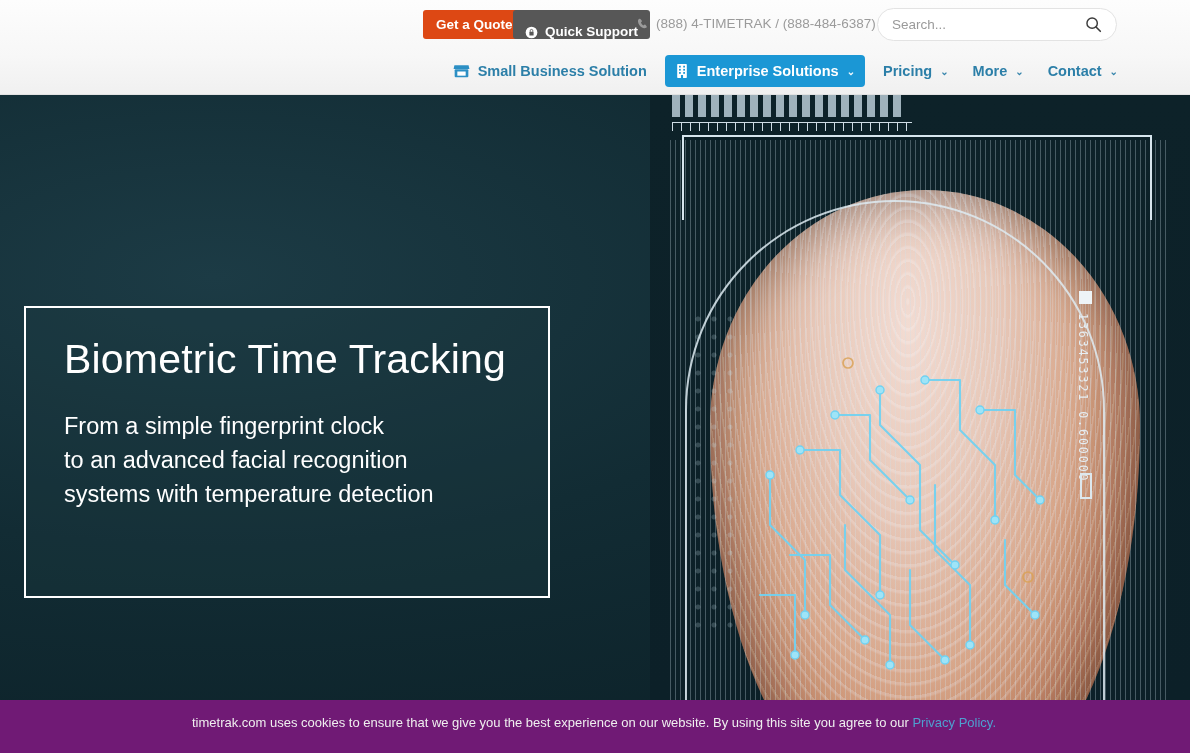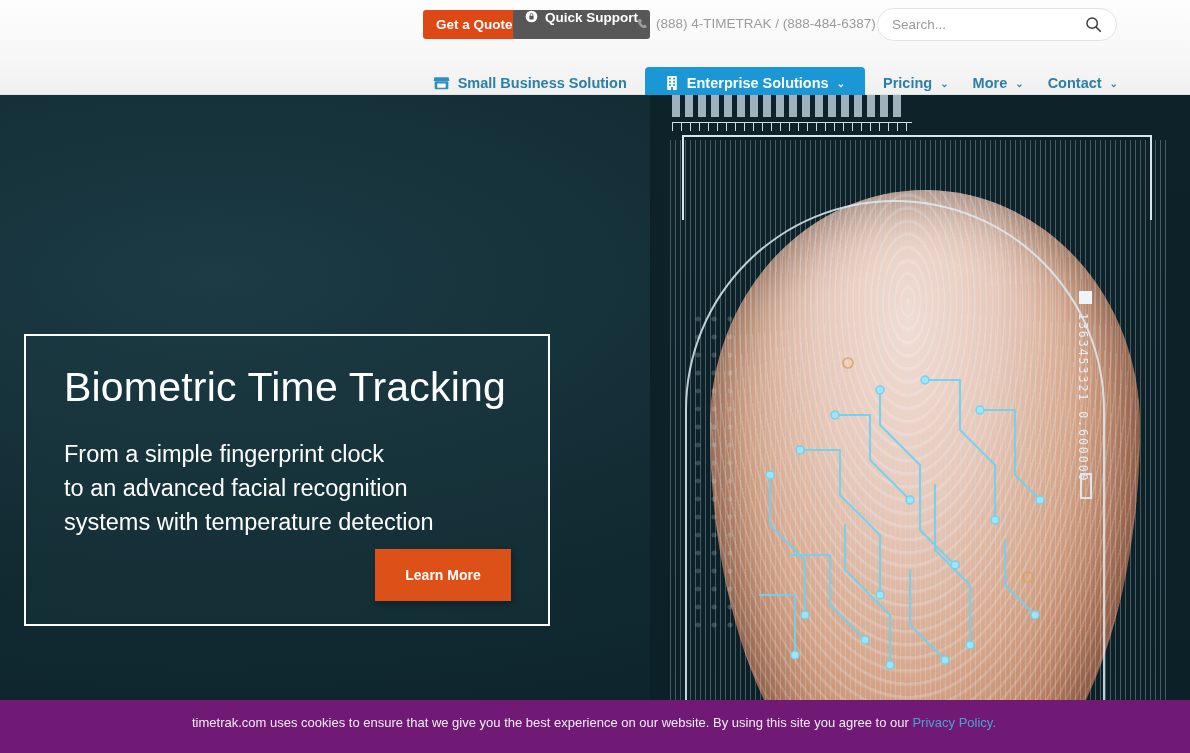--- a/index.html
+++ b/index.html
@@ -52,21 +52,21 @@
     display: flex; align-items: center;
     cursor: pointer;
     text-align: center;
   }
   .btn-support {
     position: absolute; left: 513px; top: 10px;
     height: 29px; padding: 0 12px;
     background: #575757;
     color: #fff; font-size: 13.5px; font-weight: bold;
     border: none; border-radius: 3px;
-    display: flex; align-items: flex-start; gap: 7px;
+    display: flex; align-items: flex-end; gap: 7px;
     cursor: pointer;
   }
   .phone {
     position: absolute; left: 636px; top: 16px;
     font-size: 13.5px; color: #9b9b9b;
     display: flex; align-items: center; gap: 7px;
     white-space: nowrap;
   }
 
   
@@ -97,22 +97,22 @@
     font-size: 14.5px; font-weight: bold;
     color: #2c7fa8;
     padding: 7px 12px;
     white-space: nowrap;
     cursor: pointer;
   }
   .nav-item.pill {
     background: #1b97d5;
     color: #ffffff;
     border-radius: 4px;
-    padding: 8px 20px;
-    margin: 12px 6px;
+    padding: 8px 10px;
+    margin: 0 6px;
   }
   .chev { font-size: 10px; opacity: .95; }
 
   
   .hero {
     position: relative;
     width: 1190px; height: 605px;
     overflow: hidden;
     background:
       radial-gradient(ellipse at 18% 30%, #1c3b45 0%, #122c34 45%, #0b1f26 100%);
@@ -205,21 +205,20 @@
     width: 380px; height: 345px;
   }
 
   
   .hero-card {
     position: absolute; left: 24px; top: 211px;
     width: 526px; height: 292px;
     border: 2px solid #ffffff;
     background: rgba(31,58,67,.30);
     padding: 22px 38px;
-    margin-top: 28px;
   }
   .hero-title {
     font-size: 41px; color: #ffffff; font-weight: normal;
     letter-spacing: .2px;
     margin-top: 6px;
   }
   .hero-sub {
     margin-top: 26px;
     font-size: 23.5px; color: #ffffff; font-weight: normal;
     line-height: 1.45;
@@ -383,21 +382,20 @@
     </svg>
   </div>
 
   <div class="hero-card">
     <h1 class="hero-title">Biometric Time Tracking</h1>
     <div class="hero-sub">
       <div>From a simple fingerprint clock</div>
       <div>to an advanced facial recognition</div>
       <div>systems with temperature detection</div>
     </div>
-    <button class="btn-learn">Learn More</button>
   </div>
 </div>
 
 <div class="cookie">
   <div class="cookie-text">
     <span>timetrak.com uses cookies to ensure that we give you the best experience on our website. By using this site you agree to our </span><a class="cookie-link" href="#">Privacy Policy.</a>
   </div>
 
 </div>
 

